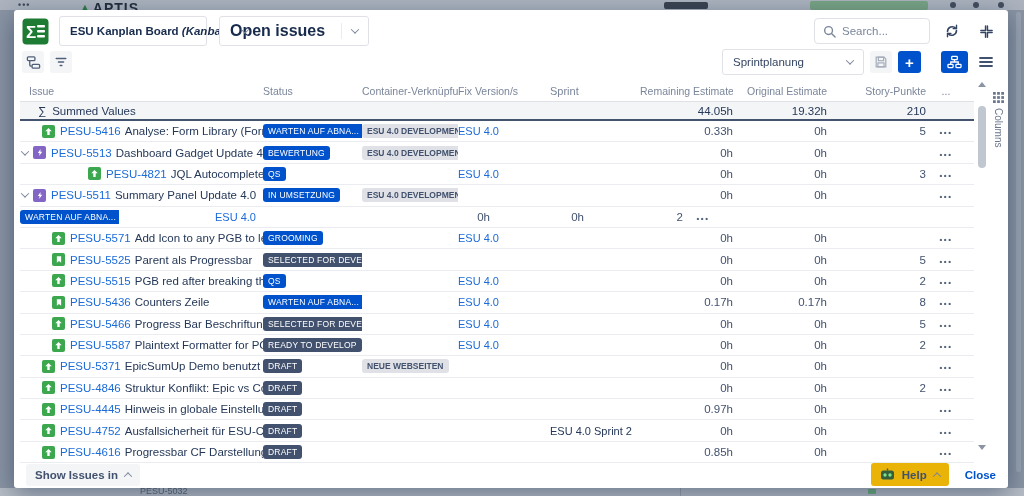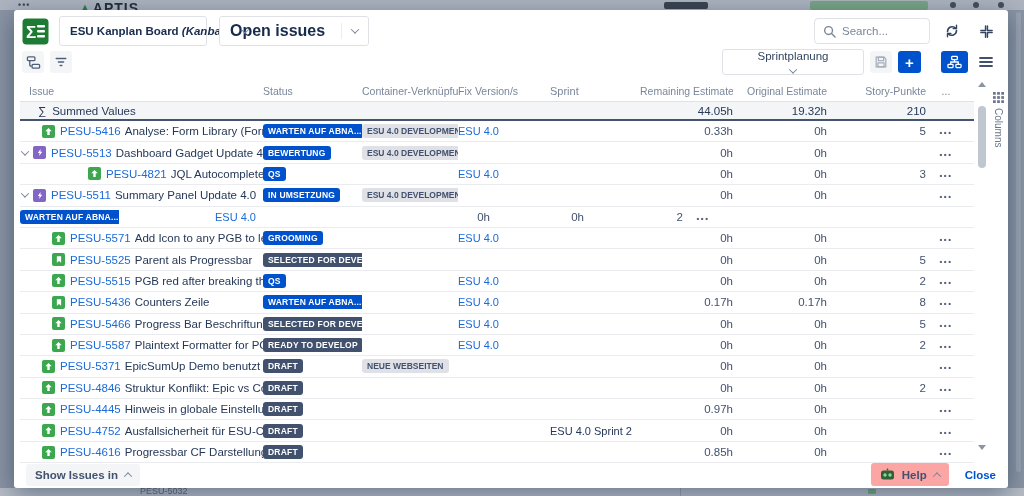--- a/index.html
+++ b/index.html
@@ -48,21 +48,21 @@
   .chev.down { transform:rotate(45deg) translate(-1px,-1px); }
   .chev.up { transform:rotate(-135deg) translate(-1px,-1px); }
   .search { margin-left:auto; width:116px; height:26px; border:1px solid #dfe1e6; border-radius:4px; display:flex; align-items:center; gap:6px; padding:0 8px; }
   .search input { border:0; outline:0; width:70px; font-size:11.5px; color:#42526e; font-family:"Liberation Sans",sans-serif; }
   .search input::placeholder { color:#7a869a; }
   .plain-btn { width:24px; height:24px; display:flex; align-items:center; justify-content:center; border-radius:3px; }
 
   
   .tb2 { display:flex; align-items:center; gap:6px; padding:0 10px 6px 8px; flex:0 0 auto; }
   .sq-btn { width:22px; height:22px; background:#f4f5f7; border-radius:3px; display:flex; align-items:center; justify-content:center; }
-  .sprint-select { margin-left:auto; width:142px; height:26px;flex-direction:column; }
+  .sprint-select { margin-left:auto; width:142px; height:26px; }
   .sprint-select .lbl { flex:1; font-weight:400; font-size:11.5px; color:#344563; }
   .blue-btn { height:22px; min-width:23px; background:var(--btn-blue,#0052CC); border-radius:3px; display:flex; align-items:center; justify-content:center; color:#fff; }
   .plus { font-size:15px; font-weight:700; line-height:1; }
   .gap8 { width:8px; }
 
   
   .thead, .sumrow, .trow { display:flex; align-items:center; margin:0 34px 0 6px; }
   .thead { height:20px; font-size:10.5px; color:#7a869a; flex:0 0 auto; }
   .sumrow { height:20px; background:#f4f5f7; border-top:1px solid #dfe1e6; border-bottom:2px solid #44546f; font-size:11.5px; color:#253858; flex:0 0 auto; }
   .sumrow .c-issue { padding-left:18px; font-size:11.5px; color:#253858; display:flex; gap:6px; align-items:center; }
@@ -80,21 +80,21 @@
   .c-dots { width:40px; text-align:center; }
   .num { color:#42526e; }
   .thead .c-issue { padding-left:9px; }
   .indent { display:inline-block; flex:0 0 auto; }
   .chevwrap { width:11px; flex:0 0 auto; display:flex; }
   .type-icon { width:13px; height:13px; border-radius:2px; flex:0 0 auto; display:flex; align-items:center; justify-content:center; margin-right:5px; }
   .t-improvement, .t-story { background:var(--green,#3DA750); }
   .t-epic { background:var(--purple,#8265C5); }
   .key { color:var(--link,#0052CC); text-decoration:none; margin-right:4px; flex:0 0 auto; }
   .summary { color:#253858; overflow:hidden; text-overflow:clip; white-space:nowrap; }
-  .badge { display:inline-block; font-size:8.5px; font-weight:700; color:#fff; padding:2px 5px; border-radius:3px; letter-spacing:.2px; white-space:nowrap; }
+  .badge { display:inline-block; font-size:8.5px; font-weight:400; color:#fff; padding:2px 5px; border-radius:3px; letter-spacing:.2px; white-space:nowrap; }
   .b-blue { background:var(--badge-blue,#0052CC); }
   .b-dark { background:var(--badge-dark,#42526E); }
   .cbadge { display:inline-block; font-size:8.5px; font-weight:700; color:#42526e; background:var(--cbadge-bg,#DFE1E6); padding:2px 5px; border-radius:3px; white-space:nowrap; }
   .fixlink { color:#1b6bd8; text-decoration:none; font-size:11px; }
   .dots { color:#505f79; font-size:8px; letter-spacing:1.5px; font-weight:700; }
 
   
   .vscroll { position:absolute; right:20px; top:70px; width:12px; height:372px; }
   .vscroll .tri-up, .vscroll .tri-dn { position:absolute; left:2px; width:0; height:0; border-left:4px solid transparent; border-right:4px solid transparent; }
   .tri-up { top:2px; border-bottom:5px solid #8a94a3; }
@@ -589,21 +589,21 @@
     <div class="cell c-dots"><span class="dots">•••</span></div>
   </div>
     </div>
 
   <div class="foot">
     <span class="subtle-btn">
       <span>Show Issues in</span>
       <i class="chev up"></i>
     </span>
     <span class="foot-right">
-      <span class="subtle-btn" style="background:#fca5a5">
+      <span class="subtle-btn" style="background:#eab308">
         <span>
           <svg width="15" height="13" viewBox="0 0 15 13">
               <rect x="6.8" y="0.5" width="1.4" height="2" fill="#355e3b"></rect>
               <rect x="1" y="2.5" width="13" height="9" rx="2.5" fill="#355e3b"></rect>
               <circle cx="5" cy="7" r="1.7" fill="#7be28a"></circle>
               <circle cx="10" cy="7" r="1.7" fill="#7be28a"></circle>
             </svg>
         </span>
         <span>Help</span>
         <i class="chev up"></i>

